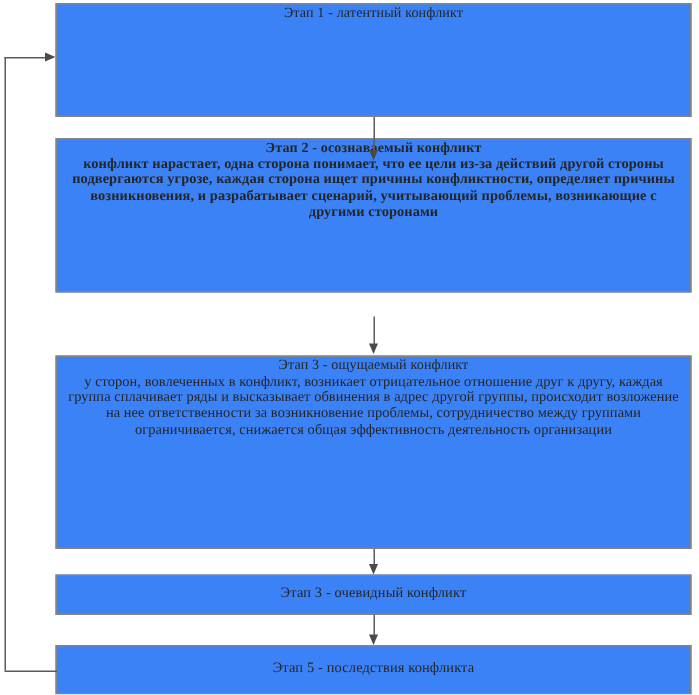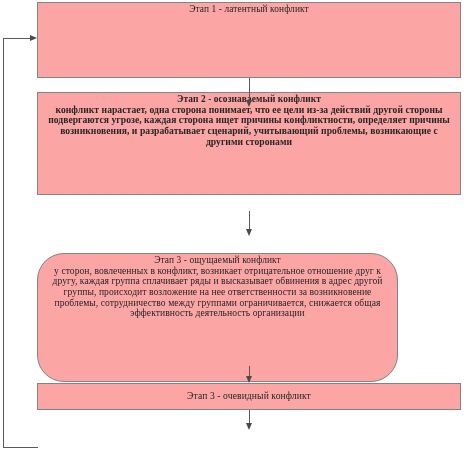--- a/index.html
+++ b/index.html
@@ -12,21 +12,21 @@
     width: 466px;
     height: 463px;
     background: #ffffff;
     overflow: hidden;
     font-family: "Liberation Serif", "DejaVu Serif", serif;
   }
   .node {
     position: absolute;
     box-sizing: border-box;
     border: 1px solid #848484;
-    background: #fca5a5;
+    background: #3b82f6;
     color: #262626;
     text-align: center;
     display: flex;
     flex-direction: column;
     justify-content: flex-start;
     align-items: stretch;
     padding: 1px 4px 0 4px;
     line-height: 1.12;
   }
   .node .title {
@@ -80,29 +80,32 @@
 
   <div class="node" style="left:37px; top:2px; width:424px; height:76px;">
     <div class="title">Этап 1 - латентный конфликт</div>
   </div>
 
   <div class="node" style="left:37px; top:92px; width:424px; height:103px;font-weight:bold;">
     <div class="title">Этап 2 - осознаваемый конфликт</div>
     <div class="body">конфликт нарастает, одна сторона понимает, что ее цели из-за действий другой стороны подвергаются угрозе, каждая сторона ищет причины конфликтности, определяет причины возникновения, и разрабатывает сценарий, учитывающий проблемы, возникающие с другими сторонами</div>
   </div>
 
-  <div class="node" style="left:37px; top:253px; width:361px; height:129px;border-radius:27px;">
+  <div class="node" style="left:37px; top:237px; width:424px; height:129px;">
     <div class="title">Этап 3 - ощущаемый конфликт</div>
     <div class="body">у сторон, вовлеченных в конфликт, возникает отрицательное отношение друг к другу, каждая группа сплачивает ряды и высказывает обвинения в адрес другой группы, происходит возложение на нее ответственности за возникновение проблемы, сотрудничество между группами ограничивается, снижается общая эффективность деятельность организации</div>
   </div>
 
   <div class="node compact" style="left:37px; top:383px; width:424px; height:27px;">
     <div class="title">Этап 3 - очевидный конфликт</div>
   </div>
 
+  <div class="node compact" style="left:37px; top:430px; width:424px; height:33px;">
+    <div class="title">Этап 5 - последствия конфликта</div>
+  </div>
 
   <div class="vline" style="left:249px; top:78px; height:24px;"></div>
   <div class="arrow-down" style="left:246px; top:100px;"></div>
 
   <div class="vline" style="left:249px; top:211px; height:20px;"></div>
   <div class="arrow-down" style="left:246px; top:229px;"></div>
 
   <div class="vline" style="left:249px; top:366px; height:11px;"></div>
   <div class="arrow-down" style="left:246px; top:376px;"></div>
 

